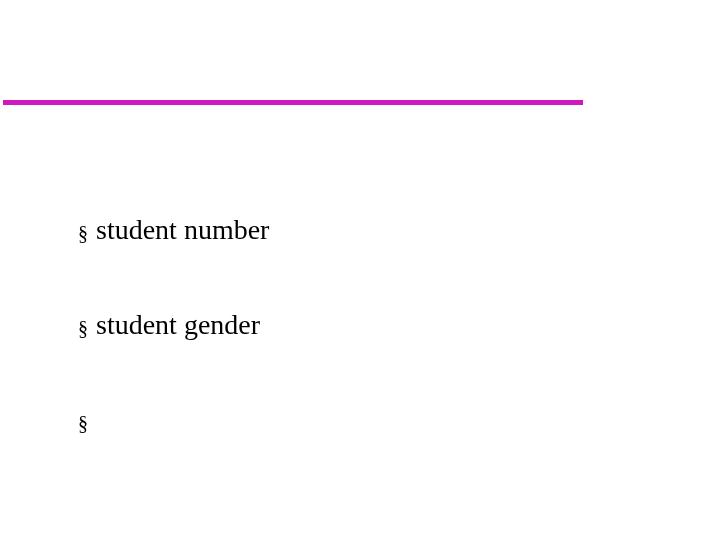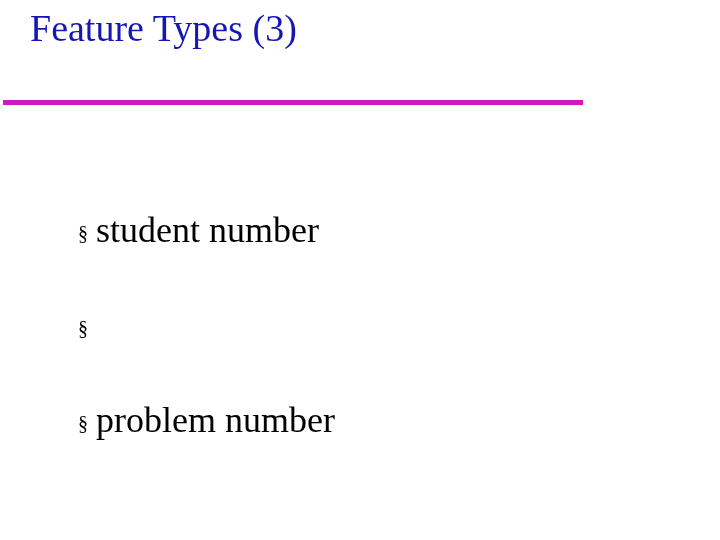--- a/index.html
+++ b/index.html
@@ -50,36 +50,35 @@
     align-items: flex-start;
     margin-bottom: 60px;
   }
   .sq {
     font-size: 20px;
     line-height: 32px;
     margin-right: 8px;
     margin-top: 3px;
   }
   .txt {
-    font-size: 36px;
+    font-size: 28px;
     line-height: 32px;
   }
 </style>
 </head>
 <body>
 
 <div class="slide">
-  <div class="title">Feature Types (3)</div>
   <div class="rule"></div>
   <div class="bullets">
     <div class="item">
       <span class="sq">§</span>
       <span class="txt">student number</span>
     </div>
     <div class="item">
       <span class="sq">§</span>
+      <span class="txt">student gender</span>
     </div>
     <div class="item">
       <span class="sq">§</span>
-      <span class="txt">problem number</span>
     </div>
   </div>
 </div>
 
 </body></html>

